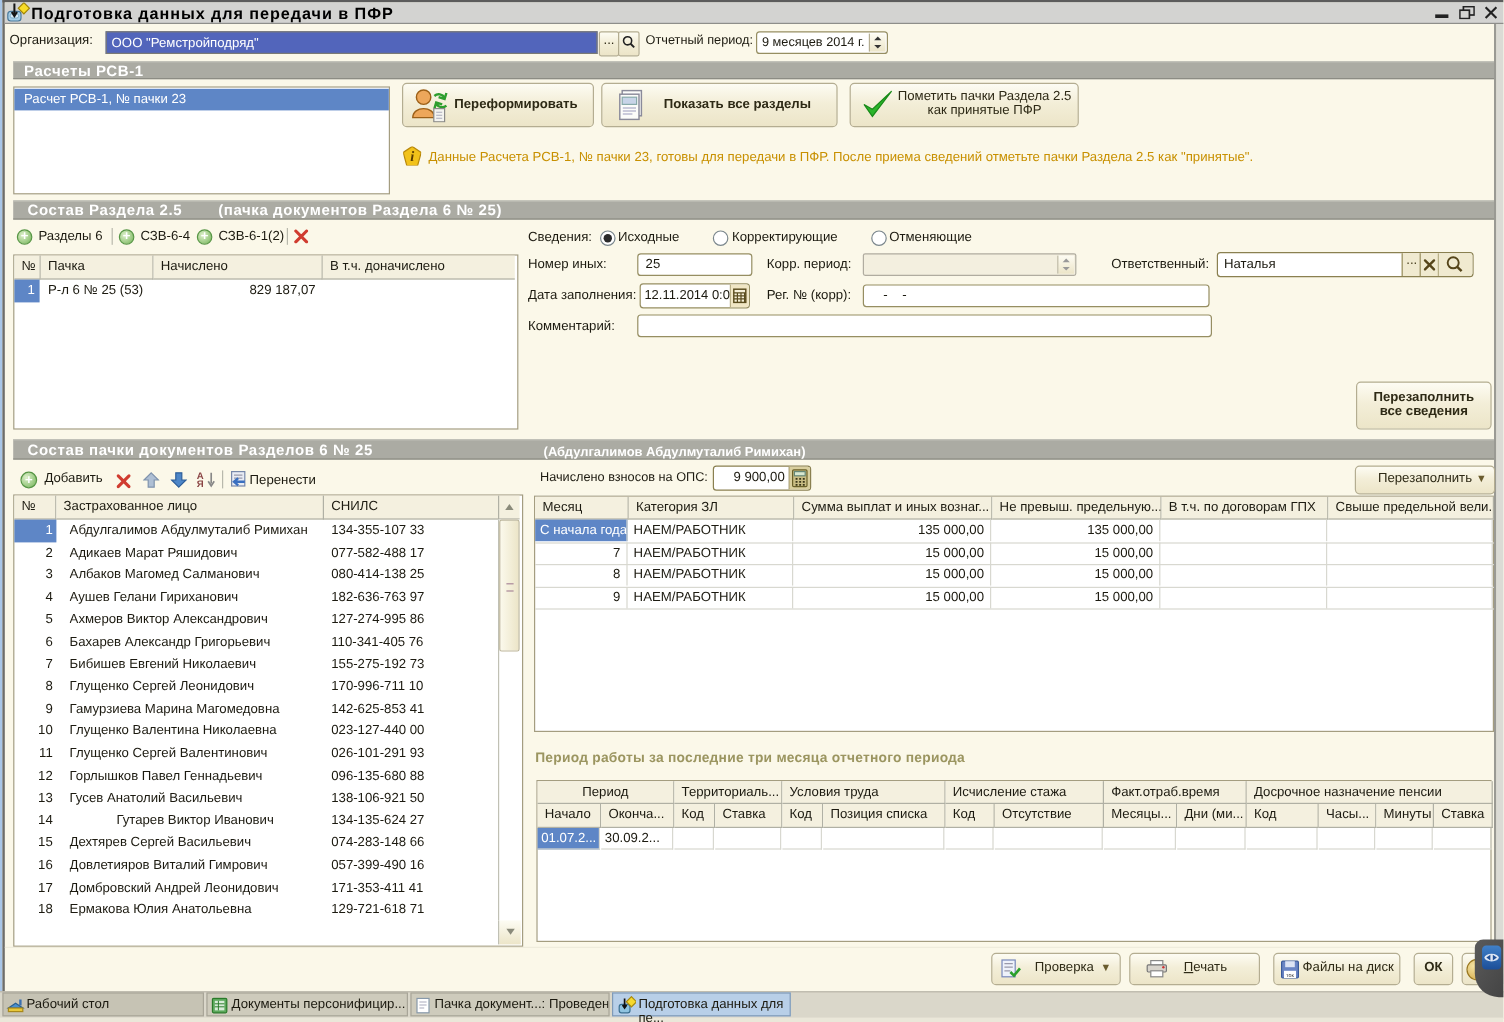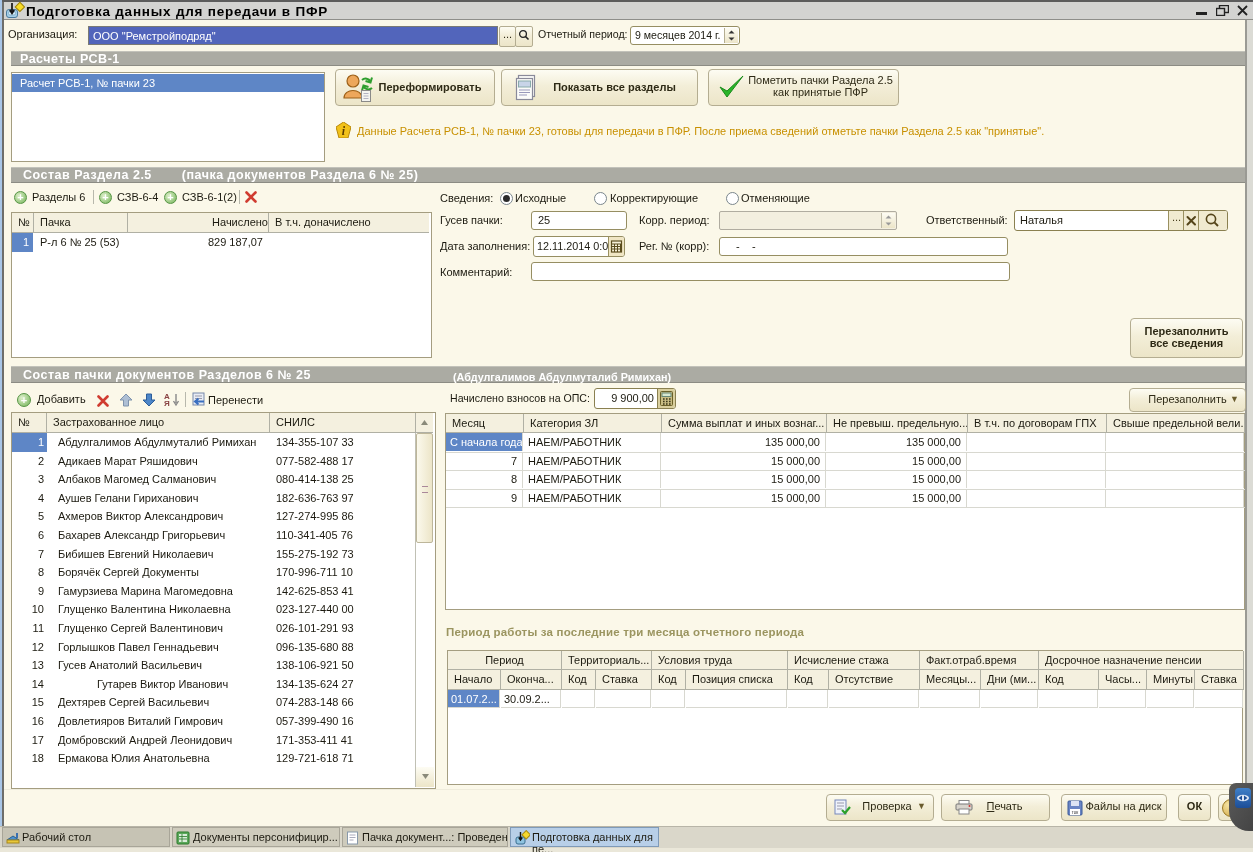--- a/index.html
+++ b/index.html
@@ -107,40 +107,40 @@
 <div class="a" style="left:164px;top:191px;"><span class="gp a" style="left:0;top:0;">+</span><span style="margin-left:18px;">СЗВ-6-1(2)</span></div>
 <div class="a" style="left:239px;top:190px;width:1px;height:14px;background:#b8b8ac;"></div>
 <svg class="a" style="left:245px;top:191px;" width="12" height="12" viewBox="0 0 12 12">
     <path d="M1.5 1.5 L10.5 10.5 M10.5 1.5 L1.5 10.5" stroke="#d03c30" stroke-width="2.6" stroke-linecap="round"></path>
   </svg>
 
 <div class="a box" style="left:11px;top:212px;width:419px;height:144px;">
  <div style="position:relative;height:20px;">
   <div class="tbh a" style="left:0;top:0;width:22px;height:20px;">№</div>
   <div class="tbh a" style="left:22px;top:0;width:94px;height:20px;">Пачка</div>
-  <div class="tbh a" style="left:116px;top:0;width:141px;height:20px;text-align:right;">Начислено</div>
+  <div class="tbh a" style="left:116px;top:0;width:141px;height:20px;">Начислено</div>
   <div class="tbh a" style="left:257px;top:0;width:160px;height:20px;border-right:none;">В т.ч. доначислено</div>
  </div>
  <div style="position:relative;height:19px;">
   <div class="cell sel a" style="left:0;top:0;width:21px;height:19px;text-align:right;padding-right:4px;">1</div>
   <div class="cell a" style="left:28px;top:0;width:88px;height:19px;">Р-л 6 № 25 (53)</div>
   <div class="cell a" style="left:116px;top:0;width:135px;height:19px;text-align:right;">829 187,07</div>
  </div>
 </div>
 
 <div class="a lbl" style="left:440px;top:192px;">Сведения:</div>
 <div class="a" style="left:500px;top:192px;width:11px;height:11px;border-radius:50%;background:#fff;border:1px solid #7a868c;"></div>
 <div class="a" style="left:503px;top:195px;width:7px;height:7px;border-radius:50%;background:#2a2a2a;"></div>
 <div class="a lbl" style="left:515px;top:192px;">Исходные</div>
 <div class="a" style="left:594px;top:192px;width:11px;height:11px;border-radius:50%;background:#fff;border:1px solid #7a868c;"></div>
 <div class="a lbl" style="left:610px;top:192px;">Корректирующие</div>
 <div class="a" style="left:726px;top:192px;width:11px;height:11px;border-radius:50%;background:#fff;border:1px solid #7a868c;"></div>
 <div class="a lbl" style="left:741px;top:192px;">Отменяющие</div>
 
-<div class="a lbl" style="left:440px;top:214px;">Гусев пачки:</div>
+<div class="a lbl" style="left:440px;top:214px;">Номер иных:</div>
 <div class="a inp" style="left:531px;top:211px;width:96px;height:19px;box-sizing:border-box;line-height:17px;padding-left:6px;">25</div>
 <div class="a lbl" style="left:639px;top:214px;">Корр. период:</div>
 <div class="a" style="left:719px;top:211px;width:178px;height:19px;box-sizing:border-box;background:#f3efdf;border:1px solid #b0aca0;border-radius:2px;">
 <div style="position:absolute;right:1px;top:1px;width:13px;height:15px;background:linear-gradient(#fdfcf3,#ece5c8);border-left:1px solid #c0bca8;"><svg width="13" height="15" viewBox="0 0 13 15">
         <path d="M3.5 5.5 L6.5 2.5 L9.5 5.5 Z" fill="#999"></path>
         <path d="M3.5 9.5 L6.5 12.5 L9.5 9.5 Z" fill="#999"></path>
       </svg></div>
 </div>
 <div class="a lbl" style="left:926px;top:214px;">Ответственный:</div>
 <div class="a" style="left:1014px;top:210px;width:214px;height:21px;background:#fff;border:1px solid #8a8050;border-radius:3px;box-sizing:border-box;padding-left:37px;">
@@ -234,21 +234,21 @@
         <div class="cell" style="position:absolute;left:46px;top:0;width:212px;height:18.6px;">Бахарев Александр Григорьевич</div>
         <div class="cell" style="position:absolute;left:264px;top:0;width:130px;height:18.6px;">110-341-405 76</div>
       </div>
 <div style="position:relative;height:18.6px;">
         <div class="cell" style="position:absolute;left:0;top:0;width:35px;height:18.6px;text-align:right;padding-right:3px;">7</div>
         <div class="cell" style="position:absolute;left:46px;top:0;width:212px;height:18.6px;">Бибишев Евгений Николаевич</div>
         <div class="cell" style="position:absolute;left:264px;top:0;width:130px;height:18.6px;">155-275-192 73</div>
       </div>
 <div style="position:relative;height:18.6px;">
         <div class="cell" style="position:absolute;left:0;top:0;width:35px;height:18.6px;text-align:right;padding-right:3px;">8</div>
-        <div class="cell" style="position:absolute;left:46px;top:0;width:212px;height:18.6px;">Борячёк Сергей Документы</div>
+        <div class="cell" style="position:absolute;left:46px;top:0;width:212px;height:18.6px;">Глущенко Сергей Леонидович</div>
         <div class="cell" style="position:absolute;left:264px;top:0;width:130px;height:18.6px;">170-996-711 10</div>
       </div>
 <div style="position:relative;height:18.6px;">
         <div class="cell" style="position:absolute;left:0;top:0;width:35px;height:18.6px;text-align:right;padding-right:3px;">9</div>
         <div class="cell" style="position:absolute;left:46px;top:0;width:212px;height:18.6px;">Гамурзиева Марина Магомедовна</div>
         <div class="cell" style="position:absolute;left:264px;top:0;width:130px;height:18.6px;">142-625-853 41</div>
       </div>
 <div style="position:relative;height:18.6px;">
         <div class="cell" style="position:absolute;left:0;top:0;width:35px;height:18.6px;text-align:right;padding-right:3px;">10</div>
         <div class="cell" style="position:absolute;left:46px;top:0;width:212px;height:18.6px;">Глущенко Валентина Николаевна</div>

